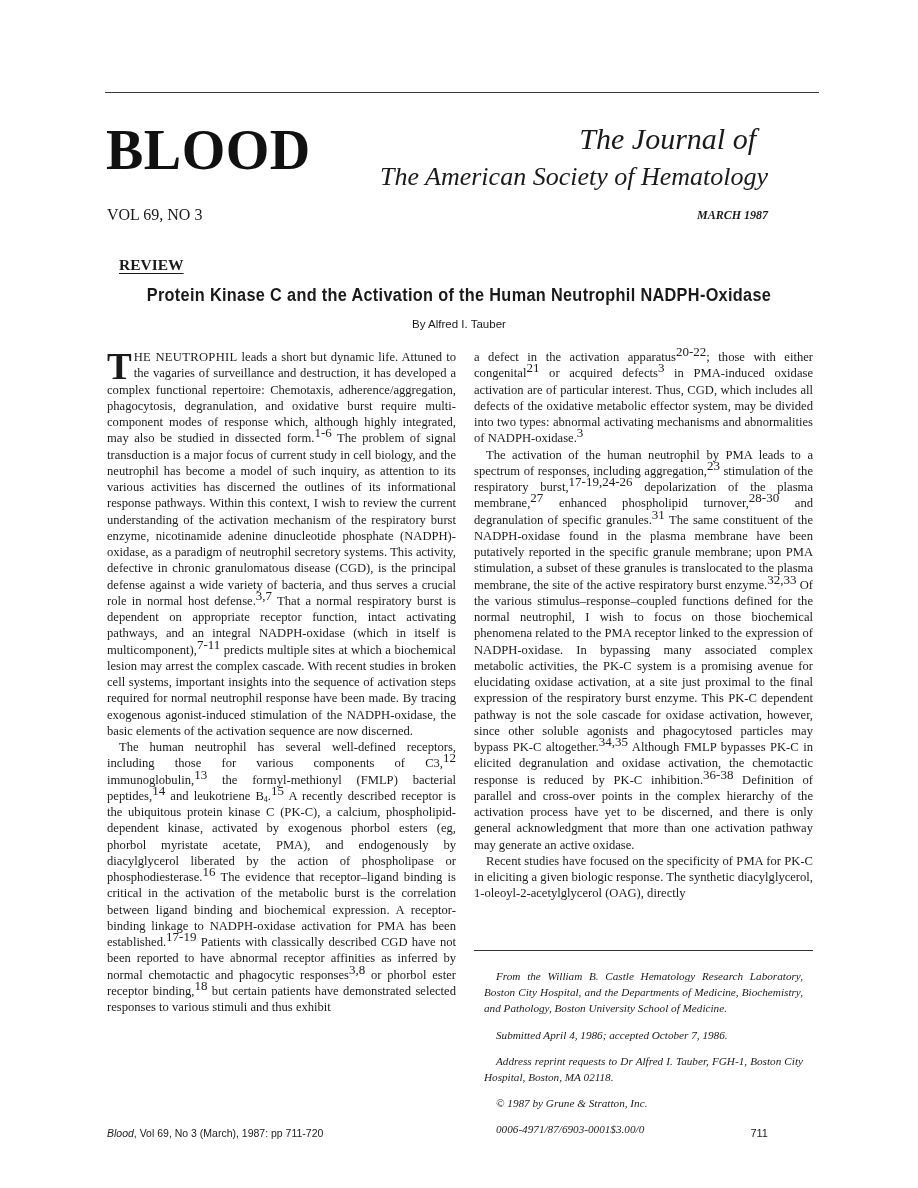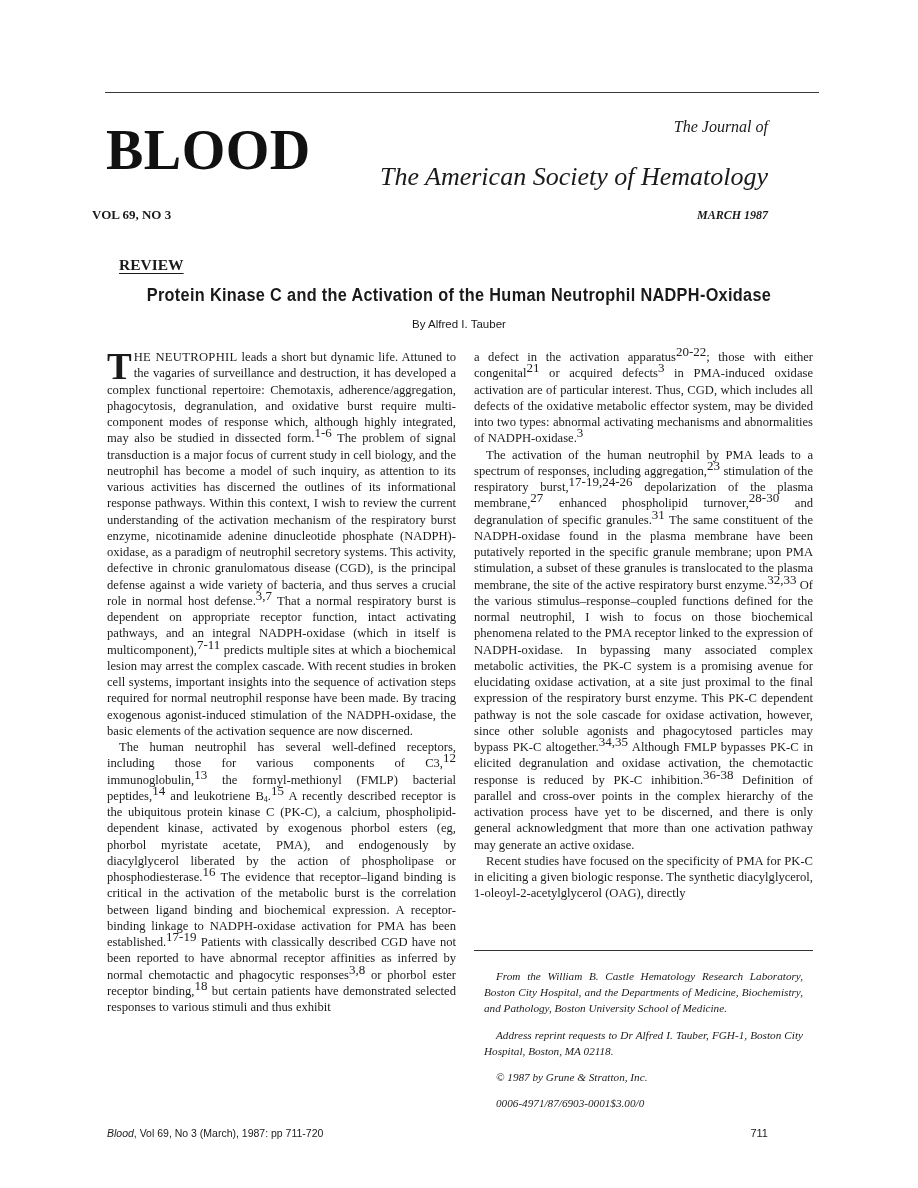--- a/index.html
+++ b/index.html
@@ -6,27 +6,27 @@
   body { width: 918px; height: 1188px; position: relative; overflow: hidden;
          font-family: "Liberation Serif", "DejaVu Serif", serif; color: #1a1a1a; }
   .page { position: absolute; left: 0; top: 0; width: 868px; height: 1188px; }
 
   .top-rule { position: absolute; left: 105px; top: 92px; width: 714px; height: 0;
               border-top: 1.5px solid #3a3a3a; }
 
   .masthead-title { position: absolute; left: 106px; top: 122px; margin: 0;
                     font-family: "Liberation Serif", serif; font-weight: bold;
                     font-size: 56px; line-height: 56px; letter-spacing: 0.5px; color: #111; }
-  .journal-of { position: absolute; right: 100px; top: 114px; margin: 0;
-                font-style: italic; font-size: 16px; line-height: 26px; text-align: right; }
+  .journal-of { position: absolute; right: 100px; top: 114px; margin: 12px;
+                font-style: italic; font-size: 30px; line-height: 26px; text-align: right; }
   .society { position: absolute; right: 100px; top: 164px; margin: 0;
              font-style: italic; font-size: 26px; line-height: 26px; text-align: left; }
 
-  .issue-volume { position: absolute; left: 92px; top: 206px; font-weight: bold;
-                  font-size: 13px; line-height: 18px; }
+  .issue-volume { position: absolute; left: 107px; top: 206px; font-weight: normal;
+                  font-size: 16px; line-height: 18px; }
   .issue-date { position: absolute; right: 100px; top: 206px; font-weight: bold;
                 font-size: 12px; line-height: 18px; text-align: right; font-style: italic; }
 
   .section-label { position: absolute; left: 119px; top: 256px; font-weight: bold;
                    font-size: 15.5px; line-height: 18px; text-decoration: underline;
                    text-underline-offset: 3px; }
   .article-title { position: absolute; left: 80px; width: 758px; top: 284px; margin: 0;
                    text-align: center; font-family: "Liberation Sans", sans-serif;
                    font-weight: bold; font-size: 17.5px; line-height: 22px; letter-spacing: 0.35px;
                    transform: scaleX(0.93); }
@@ -84,20 +84,21 @@
 
   <div class="col col-right">
     <p class="first"><span>a defect in the activation apparatus<sup>20-22</sup>; those with either congenital<sup>21</sup> or acquired defects<sup>3</sup> in PMA-induced oxidase activation are of particular interest. Thus, CGD, which includes all defects of the oxidative metabolic effector system, may be divided into two types: abnormal activating mechanisms and abnormalities of NADPH-oxidase.<sup>3</sup></span></p>
     <p><span>The activation of the human neutrophil by PMA leads to a spectrum of responses, including aggregation,<sup>23</sup> stimulation of the respiratory burst,<sup>17-19,24-26</sup> depolarization of the plasma membrane,<sup>27</sup> enhanced phospholipid turnover,<sup>28-30</sup> and degranulation of specific granules.<sup>31</sup> The same constituent of the NADPH-oxidase found in the plasma membrane have been putatively reported in the specific granule membrane; upon PMA stimulation, a subset of these granules is translocated to the plasma membrane, the site of the active respiratory burst enzyme.<sup>32,33</sup> Of the various stimulus–response–coupled functions defined for the normal neutrophil, I wish to focus on those biochemical phenomena related to the PMA receptor linked to the expression of NADPH-oxidase. In bypassing many associated complex metabolic activities, the PK-C system is a promising avenue for elucidating oxidase activation, at a site just proximal to the final expression of the respiratory burst enzyme. This PK-C dependent pathway is not the sole cascade for oxidase activation, however, since other soluble agonists and phagocytosed particles may bypass PK-C altogether.<sup>34,35</sup> Although FMLP bypasses PK-C in elicited degranulation and oxidase activation, the chemotactic response is reduced by PK-C inhibition.<sup>36-38</sup> Definition of parallel and cross-over points in the complex hierarchy of the activation process have yet to be discerned, and there is only general acknowledgment that more than one activation pathway may generate an active oxidase.</span></p>
     <p><span>Recent studies have focused on the specificity of PMA for PK-C in eliciting a given biologic response. The synthetic diacylglycerol, 1-oleoyl-2-acetylglycerol (OAG), directly</span></p>
   </div>
 
   <div class="footnote-rule"></div>
   <div class="footnotes">
     <p>From the William B. Castle Hematology Research Laboratory, Boston City Hospital, and the Departments of Medicine, Biochemistry, and Pathology, Boston University School of Medicine.</p>
+    <p>Submitted April 4, 1986; accepted October 7, 1986.</p>
     <p>Address reprint requests to Dr Alfred I. Tauber, FGH-1, Boston City Hospital, Boston, MA 02118.</p>
     <p>© 1987 by Grune &amp; Stratton, Inc.</p>
     <p>0006-4971/87/6903-0001$3.00/0</p>
   </div>
 
   <div class="footer-citation"><span class="journal-name">Blood</span><span>, Vol 69, No 3 (March), 1987: pp 711-720</span></div>
   <div class="page-number">711</div>
 </div>
 
 </body></html>

